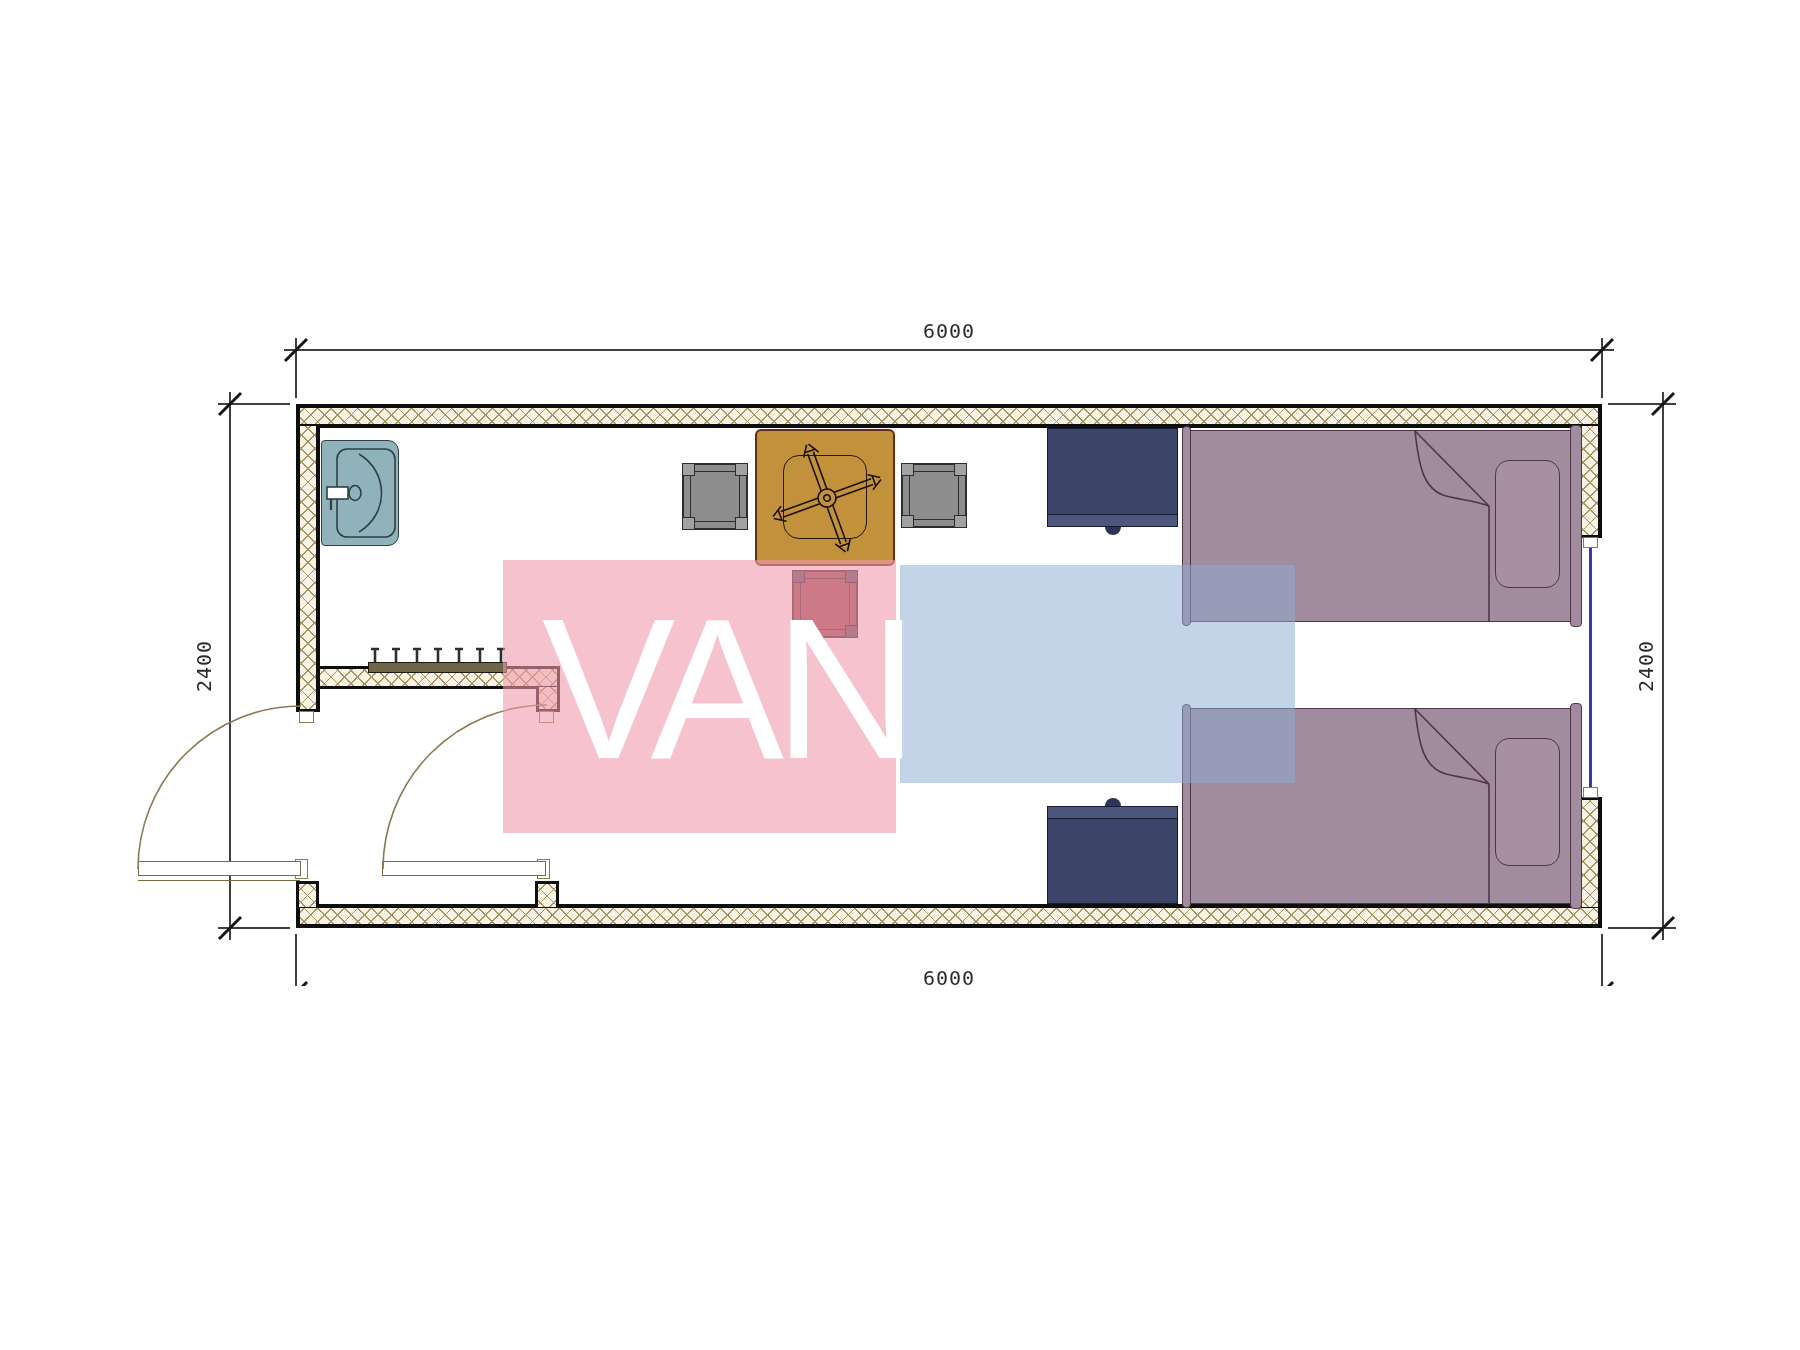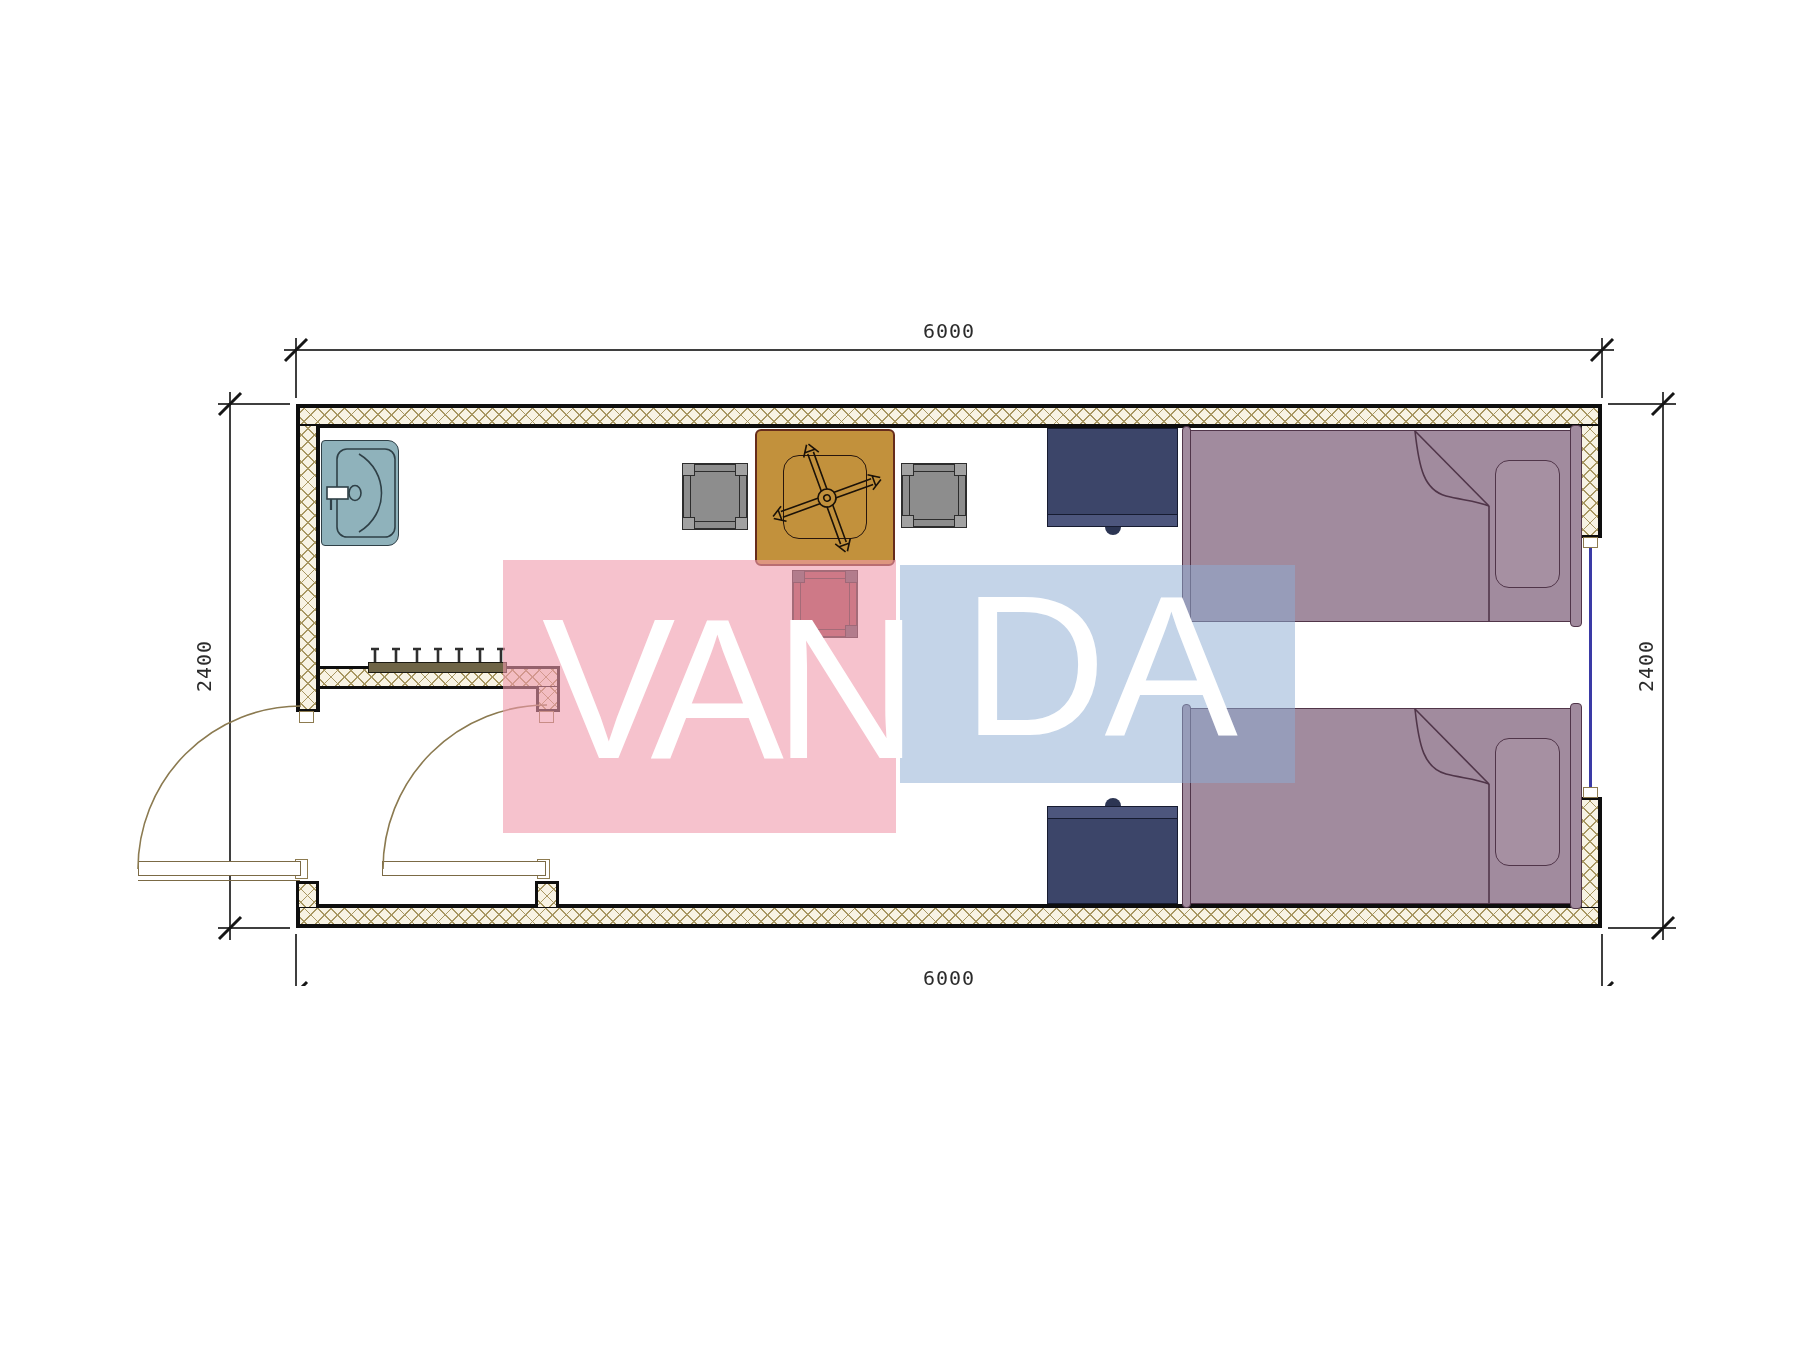--- a/index.html
+++ b/index.html
@@ -190,15 +190,14 @@
       <path d="M1489,506 L1489,621"></path>
       <path d="M1415,709 L1489,784"></path>
       <path d="M1415,709 C1419,746 1424,768 1446,774 C1462,778 1477,779 1489,784"></path>
       <path d="M1489,784 L1489,903"></path>
     </g>
   </svg>
 
   <div class="wm-rect" style="left:503px;top:560px;width:393px;height:273px;background:rgba(240,153,172,0.60);"></div>
   <div class="wm-rect" style="left:900px;top:565px;width:395px;height:218px;background:rgba(141,173,211,0.52);"></div>
   <div class="wm-text" style="left:542px;top:589px;letter-spacing:-10px;">VAN</div>
-  <div class="wm-text" style="left:962px;top:566px;letter-spacing:-2px;">DA</div>
 
 </div>
 
 </body></html>

